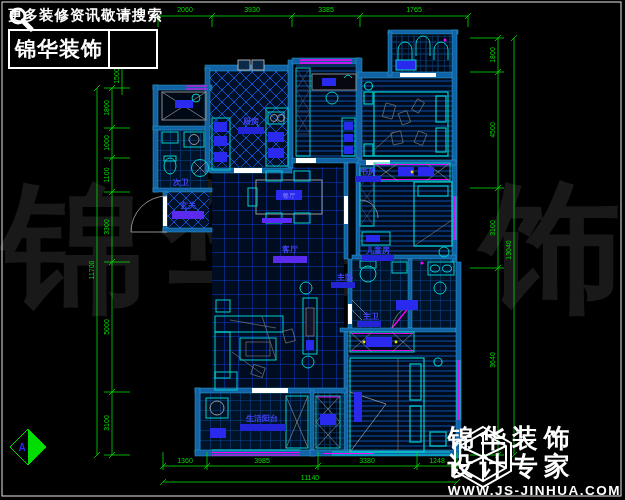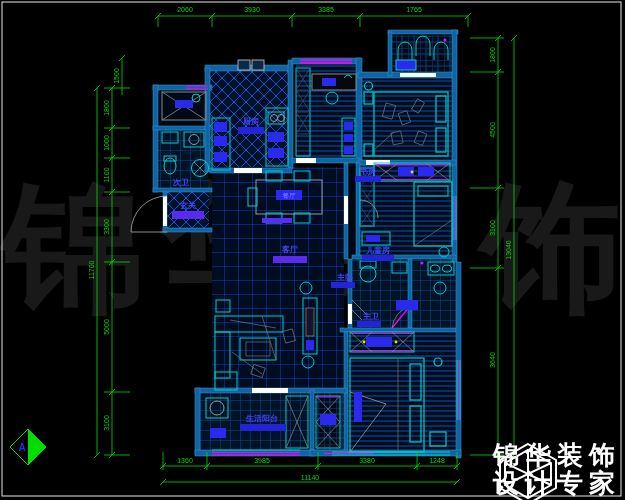--- a/index.html
+++ b/index.html
@@ -451,33 +451,47 @@
       </g>
     </g>
 
     <g>
       <path d="M28,429L46,447L28,465L10,447Z" fill="none" stroke="#00dd00" stroke-width="1"></path>
       <path d="M28,429L46,447L28,465Z" fill="#00dd00"></path>
       <text x="22" y="451" font-size="10" font-weight="bold" fill="#2a2aee" text-anchor="middle">A</text>
     </g>
   </svg>
 
+  <div class="promo">
+    <div class="promo-line">更多装修资讯敬请搜索</div>
+    <div class="promo-box">
+      <div class="promo-brand">锦华装饰</div>
+      <div class="promo-sep"></div>
+      <div class="promo-zoom">
+        <svg width="26" height="26" viewBox="0 0 26 26">
+          <circle cx="10" cy="10" r="7" fill="none" stroke="#fff" stroke-width="3"></circle>
+          <line x1="15" y1="15" x2="23" y2="23" stroke="#fff" stroke-width="5" stroke-linecap="round"></line>
+        </svg>
+      </div>
+    </div>
+  </div>
 
   <div class="footer">
     <div class="footer-row">
       <div>
         <svg width="70" height="66" viewBox="0 0 70 66">
           <g fill="none" stroke="#fff" stroke-width="2">
             <polygon points="35,3 63,19 63,47 35,63 7,47 7,19"></polygon>
             <polygon points="35,9 58,22 58,44 35,57 12,44 12,22"></polygon>
             <path d="M35,9V33M35,33L12,44M35,33L58,44M35,57V33"></path>
             <path d="M12,22L35,33L58,22"></path>
           </g>
         </svg>
       </div>
       <div class="footer-brands">
         <div class="footer-brand">锦华装饰</div>
         <div class="footer-brand">设计专家</div>
       </div>
     </div>
+    <div class="footer-url">WWW.JS-JINHUA.COM</div>
   </div>
 
 </div>
 
 </body></html>

